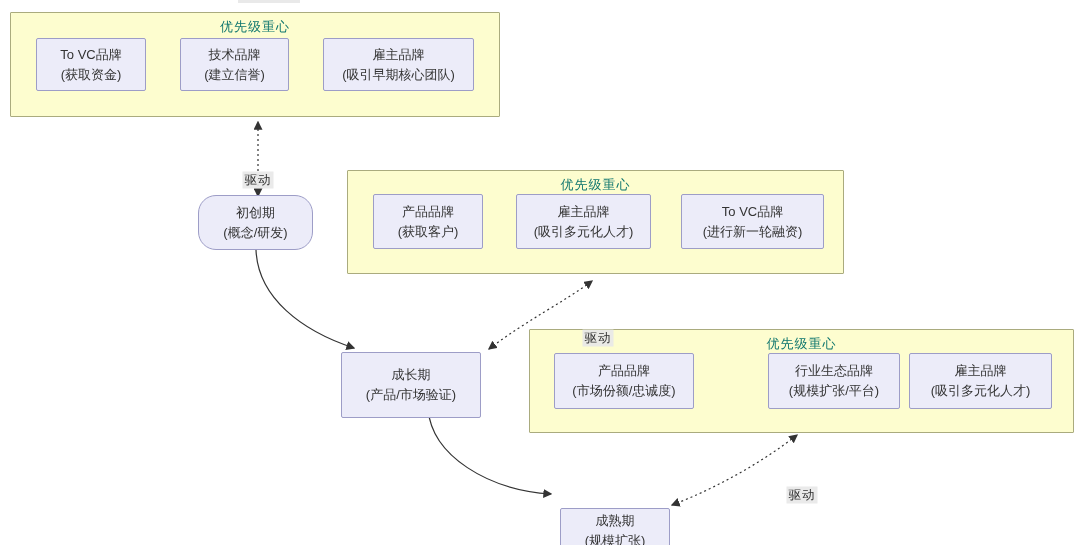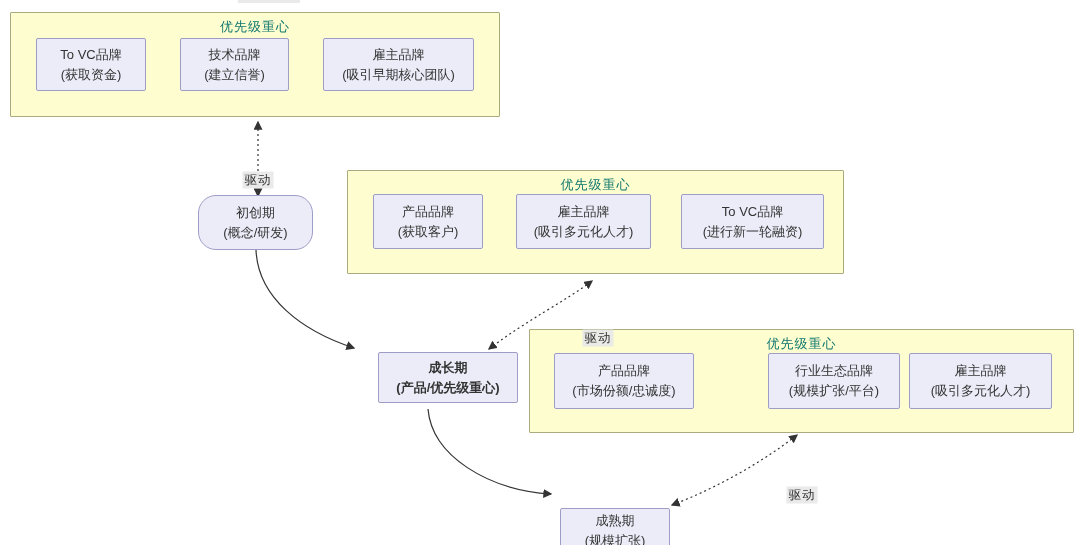--- a/index.html
+++ b/index.html
@@ -40,21 +40,21 @@
   
   #n2a { left:25px;  top:23px; width:110px; height:55px; }
   #n2b { left:168px; top:23px; width:135px; height:55px; }
   #n2c { left:333px; top:23px; width:143px; height:55px; }
   
   #n3a { left:24px;  top:23px; width:140px; height:56px; }
   #n3b { left:194px; top:23px; width:132px; height:56px;margin-left:44px; }
   #n3c { left:379px; top:23px; width:143px; height:56px; }
   
   #stage-1 { left:198px; top:195px; width:115px; height:55px;border-radius:18px; }
-  #stage-2 { left:378px; top:352px; width:140px; height:51px;font-weight:bold; }
+  #stage-2 { left:341px; top:352px; width:140px; height:66px; }
   #stage-3 { left:560px; top:484px; width:110px; height:46px;margin-top:24px; }
   
   #elabel-1 { left:258px; top:144px; }
   #elabel-2 { left:598px; top:302px; }
   #elabel-3 { left:802px; top:459px; }
 </style>
 </head>
 <body>
 
 <div class="canvas">
@@ -121,21 +121,21 @@
       <span>(吸引多元化人才)</span>
     </div>
   </div>
 
   <div class="node" id="stage-1">
     <span>初创期</span>
     <span>(概念/研发)</span>
   </div>
   <div class="node" id="stage-2">
     <span>成长期</span>
-    <span>(产品/优先级重心)</span>
+    <span>(产品/市场验证)</span>
   </div>
   <div class="node" id="stage-3">
     <span>成熟期</span>
     <span>(规模扩张)</span>
   </div>
 
   <span class="edge-label" id="elabel-1">驱动</span>
   <span class="edge-label" id="elabel-2">驱动</span>
   <span class="edge-label" id="elabel-3">驱动</span>
 

